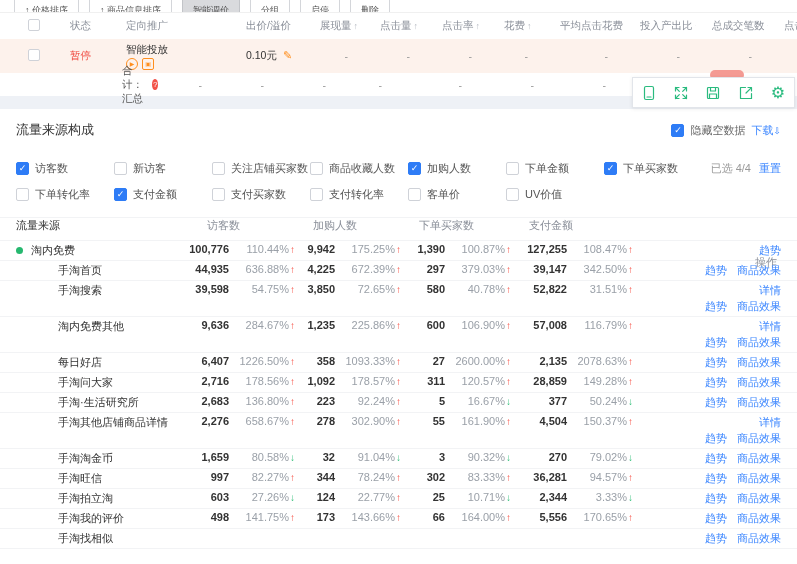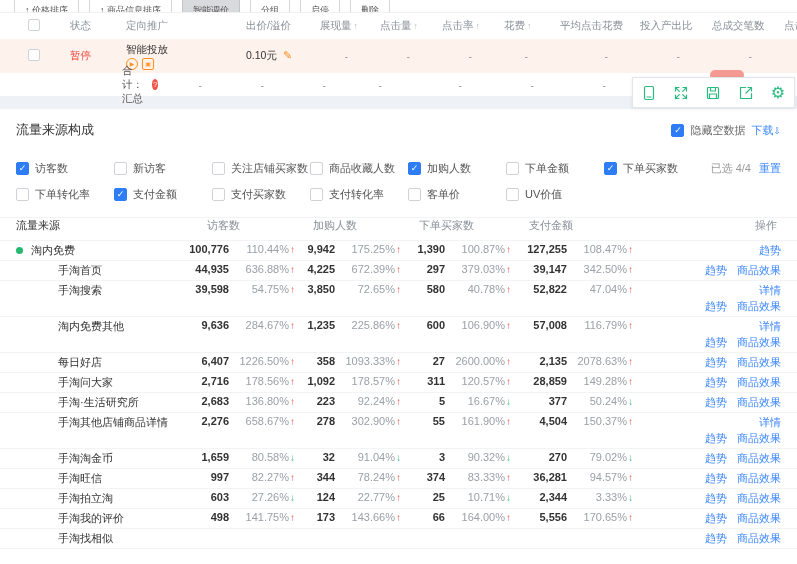--- a/index.html
+++ b/index.html
@@ -77,21 +77,21 @@
   
   .mtable { margin-top:10px; font-size:11px; }
   .thead, .trow { display:flex; align-items:flex-start; padding:0 16px; border-bottom:1px solid #f2f3f5; }
   .thead { height:24px; color:#8a8f99; border-top:1px solid #f2f3f5; }
   .trow { min-height:19px; padding-top:2px; padding-bottom:2px; }
   .c0 { flex:1; min-width:0; display:flex; align-items:center; color:#333; }
   .c0.indent { padding-left:42px; }
   .dot { width:7px; height:7px; border-radius:50%; background:#26b86f; margin-right:8px; flex:none; }
   .hcell { flex:none; } 
   .hcell.c1,.hcell.c2,.hcell.c3,.hcell.c4 { text-align:left; padding-left:18px; }
-  .hcell.c5 { text-align:right; padding-right:4px; }
+  .hcell.c5 { text-align:right; padding-right:4px;margin-top:37px; }
   .c1 { width:106px; } .c2 { width:106px; } .c3 { width:110px; } .c4 { width:122px; } .c5 { width:148px; }
   .mcol { display:flex; align-items:center; justify-content:flex-end; flex:none; }
   .val { font-weight:600; color:#333; }
   .pct { min-width:56px; text-align:right; color:#9aa0a8; margin-left:4px; }
   .arr { margin-left:1px; font-size:10px; font-weight:700; }
   .arr.up { color:#f5493d; } .arr.down { color:#2fbe77; }
   .acol { display:flex; flex-direction:column; align-items:flex-end; justify-content:center; gap:1px; }
   .aline { display:flex; gap:10px; justify-content:flex-end; }
   .alink { color:#3d87ff; cursor:pointer; white-space:nowrap; }
 </style>
@@ -378,21 +378,21 @@
               <span class="pct">72.65%</span>
               <span class="arr up">↑</span>
             </div>
             <div class="mcol c3">
               <span class="val">580</span>
               <span class="pct">40.78%</span>
               <span class="arr up">↑</span>
             </div>
             <div class="mcol c4">
               <span class="val">52,822</span>
-              <span class="pct">47.04%</span>
+              <span class="pct">31.51%</span>
               <span class="arr up">↑</span>
             </div>
             <div class="acol c5">
               <div class="aline">
                 <span class="alink">详情</span>
               </div>
               <div class="aline">
                 <span class="alink">趋势</span>
                 <span class="alink">商品效果</span>
               </div>
@@ -598,21 +598,21 @@
               <span class="val">997</span>
               <span class="pct">82.27%</span>
               <span class="arr up">↑</span>
             </div>
             <div class="mcol c2">
               <span class="val">344</span>
               <span class="pct">78.24%</span>
               <span class="arr up">↑</span>
             </div>
             <div class="mcol c3">
-              <span class="val">374</span>
+              <span class="val">302</span>
               <span class="pct">83.33%</span>
               <span class="arr up">↑</span>
             </div>
             <div class="mcol c4">
               <span class="val">36,281</span>
               <span class="pct">94.57%</span>
               <span class="arr up">↑</span>
             </div>
             <div class="acol c5">
               <div class="aline">

